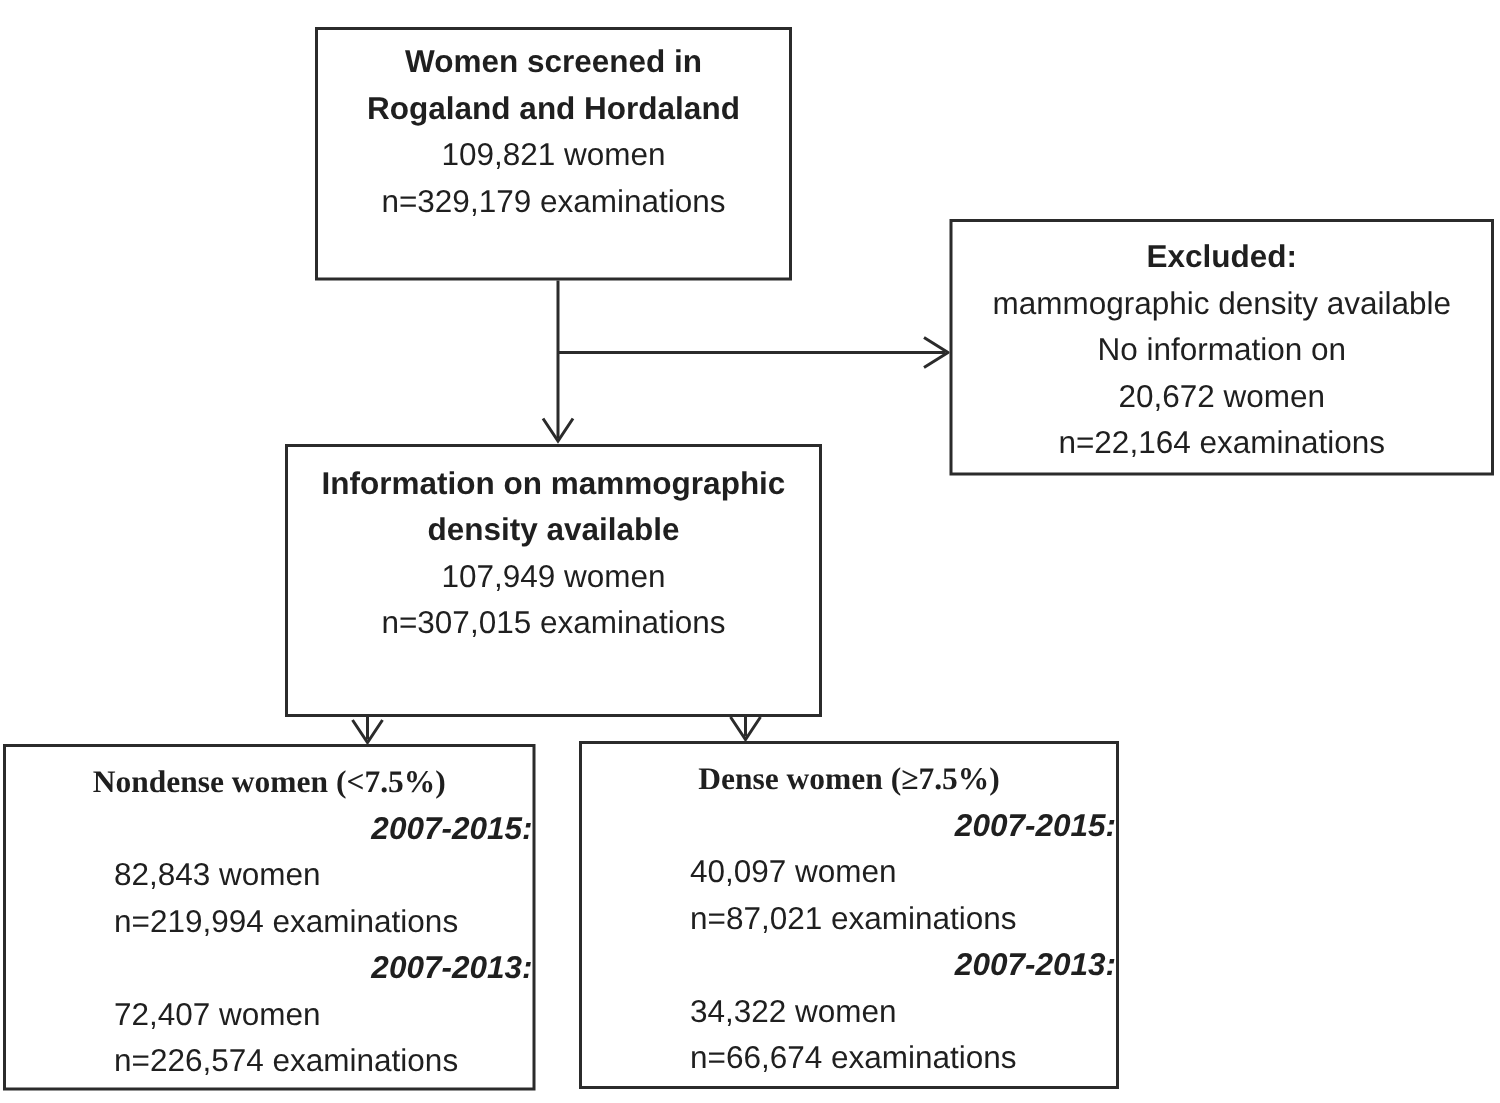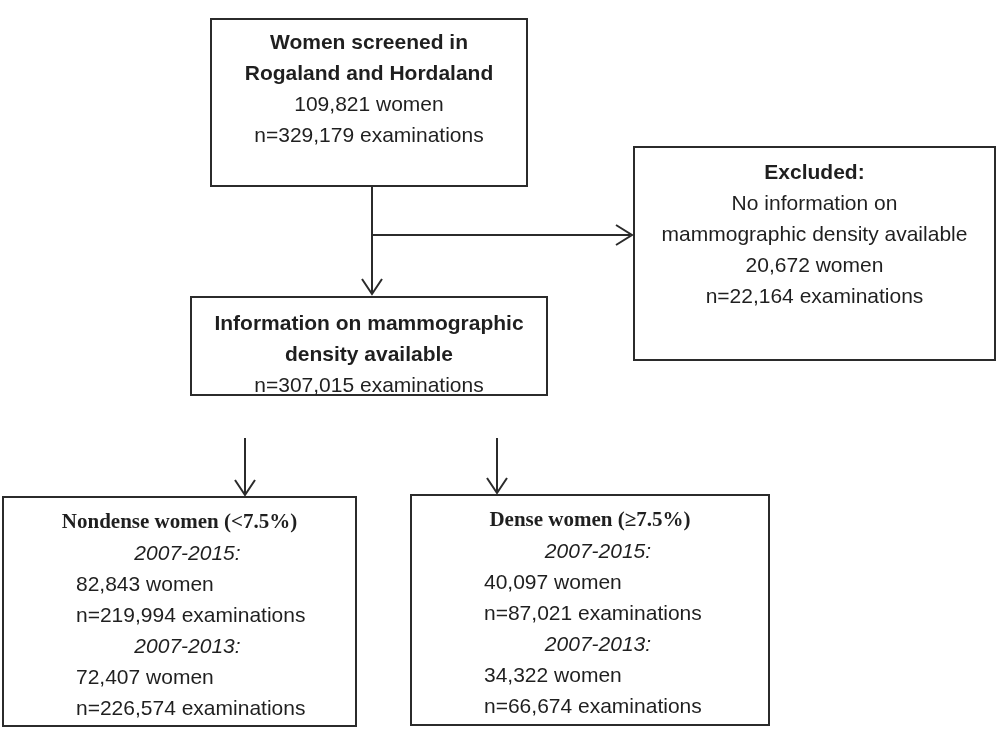--- a/index.html
+++ b/index.html
@@ -25,31 +25,31 @@
   }
   .box {
     position: absolute;
     background: #ffffff;
     border: 2px solid #2b2b2b;
     box-sizing: border-box;
     font-size: 21px;
     line-height: 31px;
   }
   .box-screened   { left: 210px; top: 18px;   width: 318px; height: 169px; padding-top: 6px;  text-align: center; }
-  .box-excluded   { left: 633px; top: 146px; width: 363px; height: 215px; padding-top: 8px;  text-align: center; }
-  .box-density    { left: 190px; top: 296px; width: 358px; height: 100px; padding-top: 9px;  text-align: center; }
+  .box-excluded   { left: 633px; top: 146px; width: 363px; height: 171px; padding-top: 8px;  text-align: center; }
+  .box-density    { left: 190px; top: 296px; width: 358px; height: 182px; padding-top: 9px;  text-align: center; }
   .box-nondense   { left: 2px;   top: 496px; width: 355px; height: 231px; padding-top: 8px; }
-  .box-dense      { left: 386px; top: 494px; width: 360px; height: 232px; padding-top: 8px; margin-left: 24px; }
+  .box-dense      { left: 386px; top: 494px; width: 360px; height: 232px; padding-top: 8px; }
   .bold { font-weight: bold; }
   .box-title-center { font-weight: bold; text-align: center; font-family: Liberation Serif, serif; }
   .period-label {
-    font-weight: normal;
+    font-weight: bold;
     font-style: italic;
     padding-left: 16px;
-    text-align: center;
+    text-align: right;
   }
   .stat-indent {
     padding-left: 72px;
     text-align: left;
   }
 </style>
 </head>
 <body>
 
 <div class="canvas">
@@ -75,29 +75,30 @@
 
   <div class="box box-screened">
     <div class="bold">Women screened in</div>
     <div class="bold">Rogaland and Hordaland</div>
     <div>109,821 women</div>
     <div>n=329,179 examinations</div>
   </div>
 
   <div class="box box-excluded">
     <div class="bold">Excluded:</div>
+    <div>mammographic density available</div>
     <div>No information on</div>
-    <div>mammographic density available</div>
     <div>20,672 women</div>
     <div>n=22,164 examinations</div>
   </div>
 
   <div class="box box-density">
     <div class="bold">Information on mammographic</div>
     <div class="bold">density available</div>
+    <div>107,949 women</div>
     <div>n=307,015 examinations</div>
   </div>
 
   <div class="box box-nondense">
     <div class="box-title-center">Nondense women (&lt;7.5%)</div>
     <div class="period-label">2007-2015:</div>
     <div class="stat-indent">82,843 women</div>
     <div class="stat-indent">n=219,994 examinations</div>
     <div class="period-label">2007-2013:</div>
     <div class="stat-indent">72,407 women</div>

